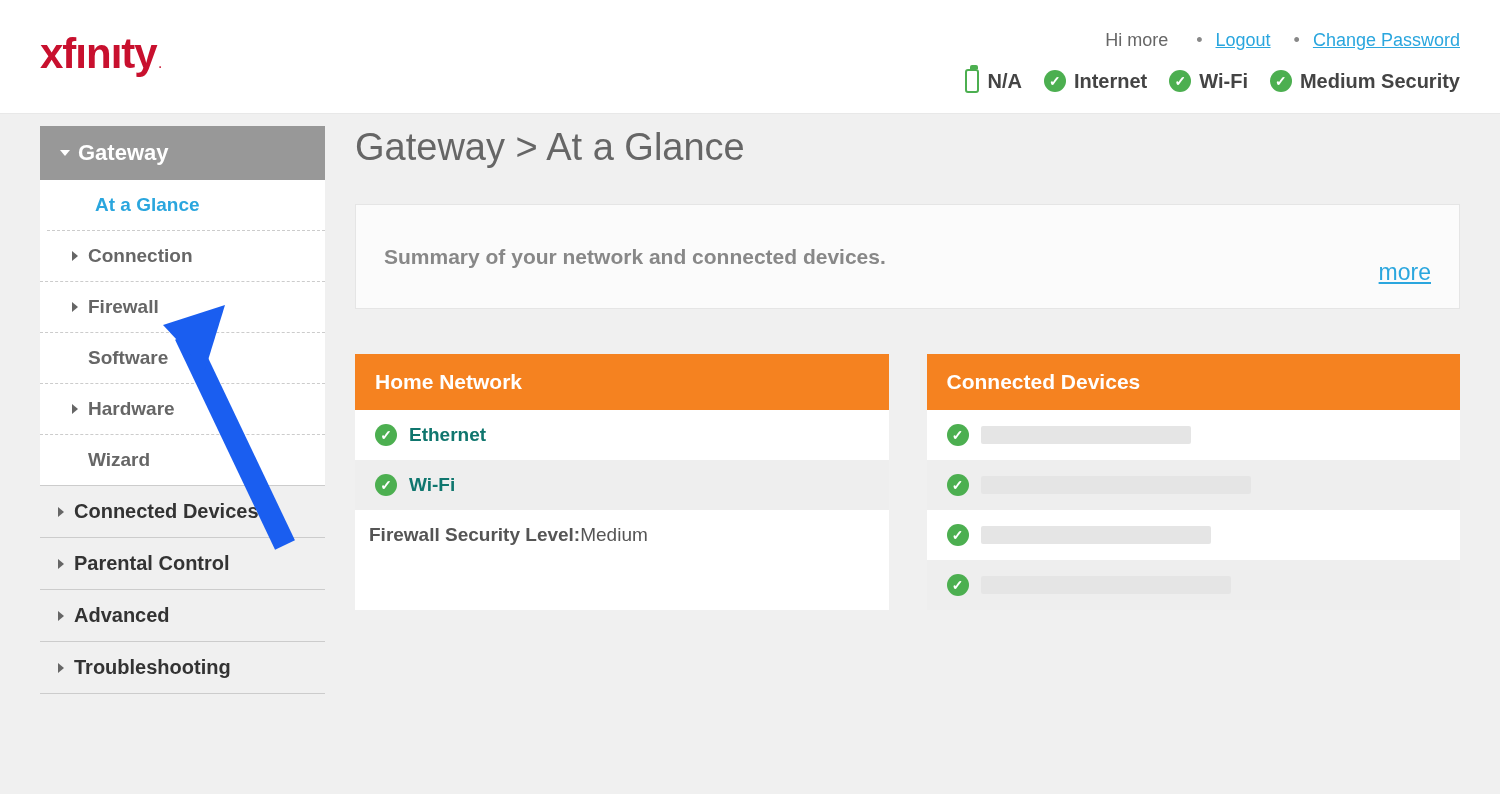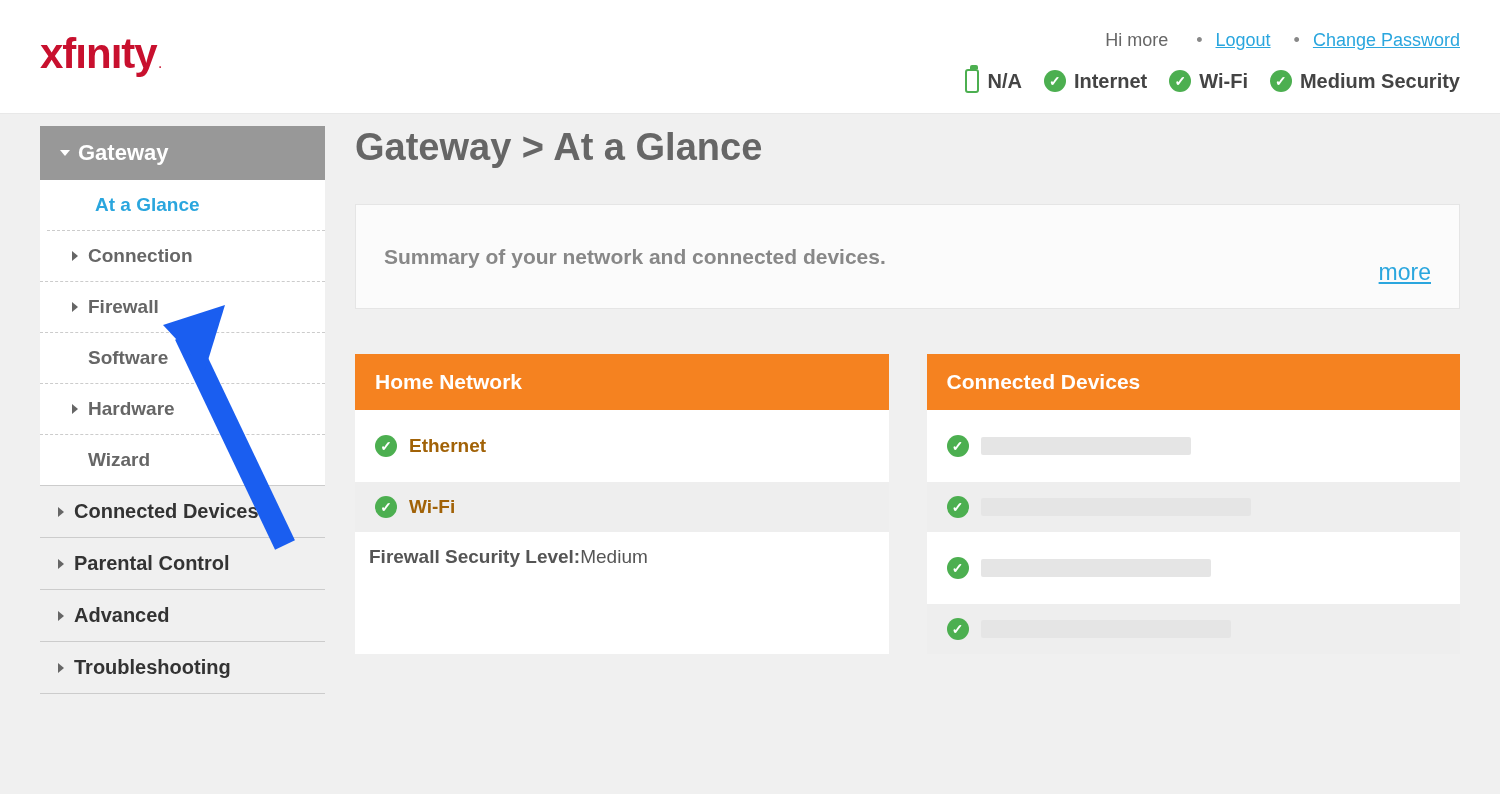--- a/index.html
+++ b/index.html
@@ -156,21 +156,21 @@
       font-weight: bold;
       display: flex;
       align-items: center;
       gap: 10px;
     }
     .main-content {
       flex: 1;
     }
     .page-title {
       font-size: 38px;
-      font-weight: bold;
+      font-weight: normal;
       color: #666;
       margin-bottom: 35px;
     }
     .summary-box {
       background: #fbfbfb;
       border: 1px solid #e5e5e5;
       padding: 22px 28px;
       display: flex;
       justify-content: space-between;
       align-items: center;
@@ -197,26 +197,25 @@
     .panel-header {
       background: #f58220;
       color: #fff;
       padding: 16px 20px;
       font-size: 21px;
       font-weight: bold;
     }
     .panel-row {
       padding: 14px 20px;
       font-size: 19px;
-      color: #a16207;
+      color: #0f766e;
       font-weight: bold;
       display: flex;
       align-items: center;
       gap: 12px;
-      margin-top: 11px;
     }
     .panel-row.alt {
       background: #eeeeee;
     }
     .panel-footer {
       padding: 14px 14px;
       font-size: 19px;
       color: #555;
     }
     .panel-footer-label { font-weight: bold; }

